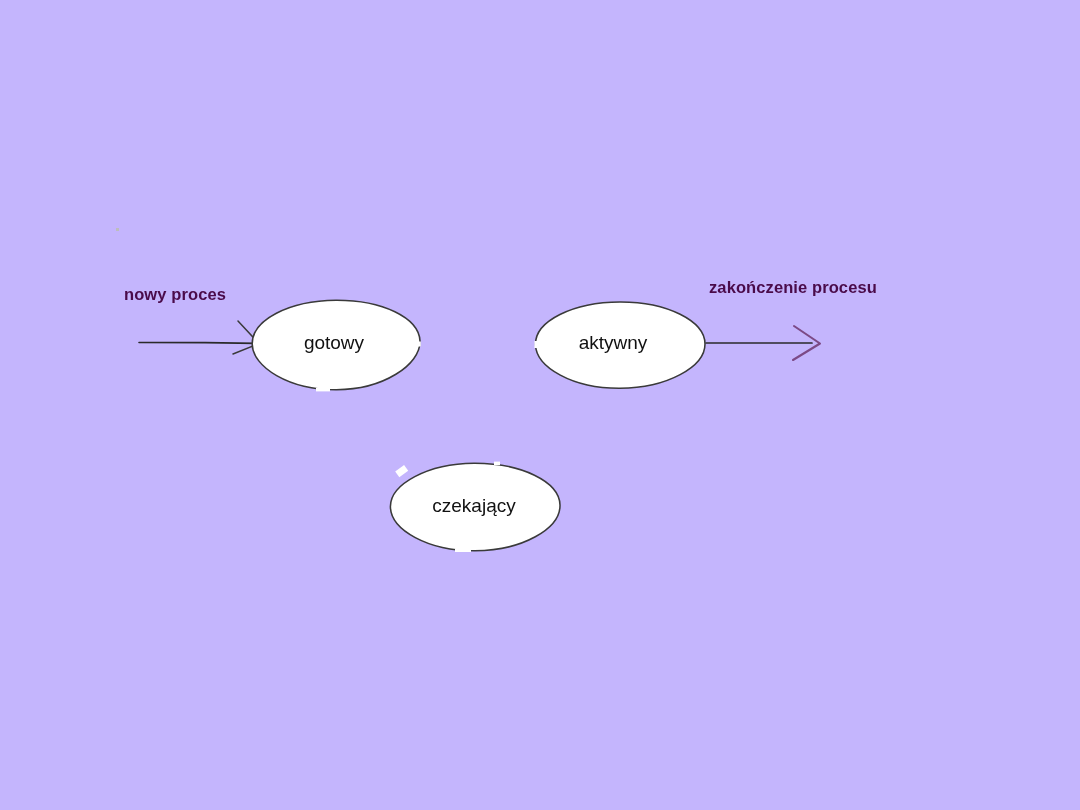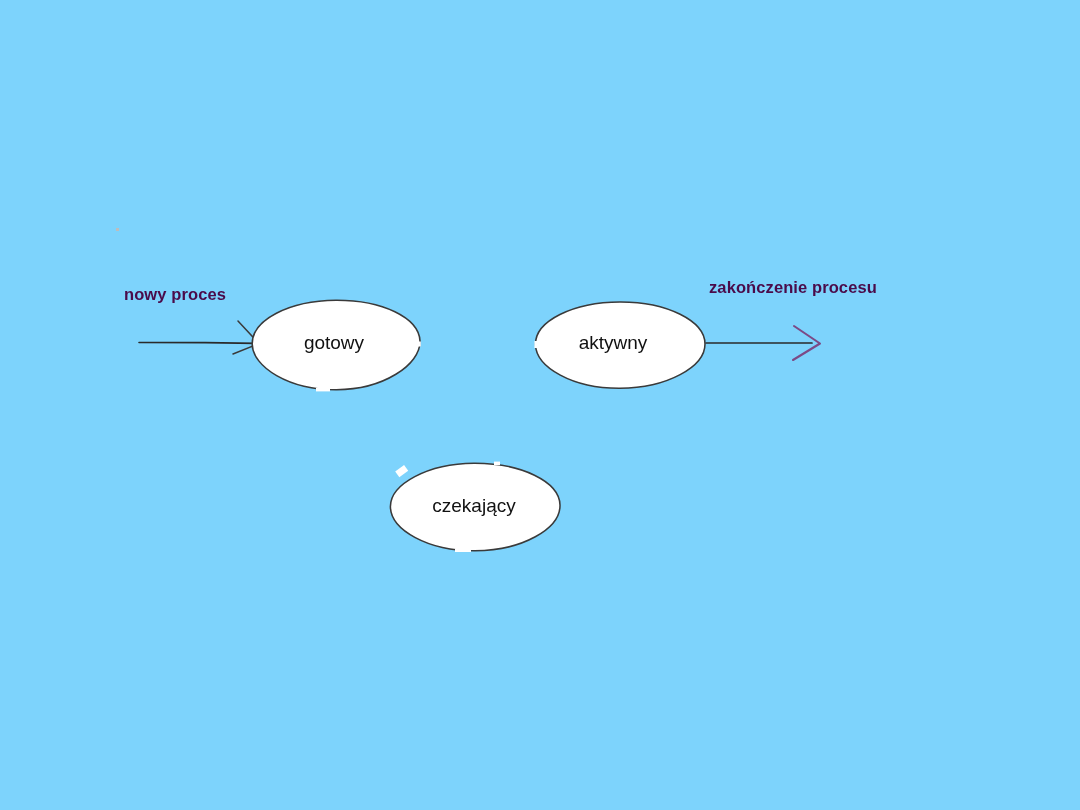--- a/index.html
+++ b/index.html
@@ -5,21 +5,21 @@
 <style>
   html, body {
     margin: 0;
     padding: 0;
     background: #ffffff;
   }
   #canvas {
     position: relative;
     width: 1080px;
     height: 810px;
-    background: #7dd3fc;
+    background: #c4b5fd;
     overflow: hidden;
     font-family: "Liberation Sans", "DejaVu Sans", sans-serif;
   }
   #diagram-svg {
     position: absolute;
     left: 0;
     top: 0;
     width: 1080px;
     height: 810px;
   }

